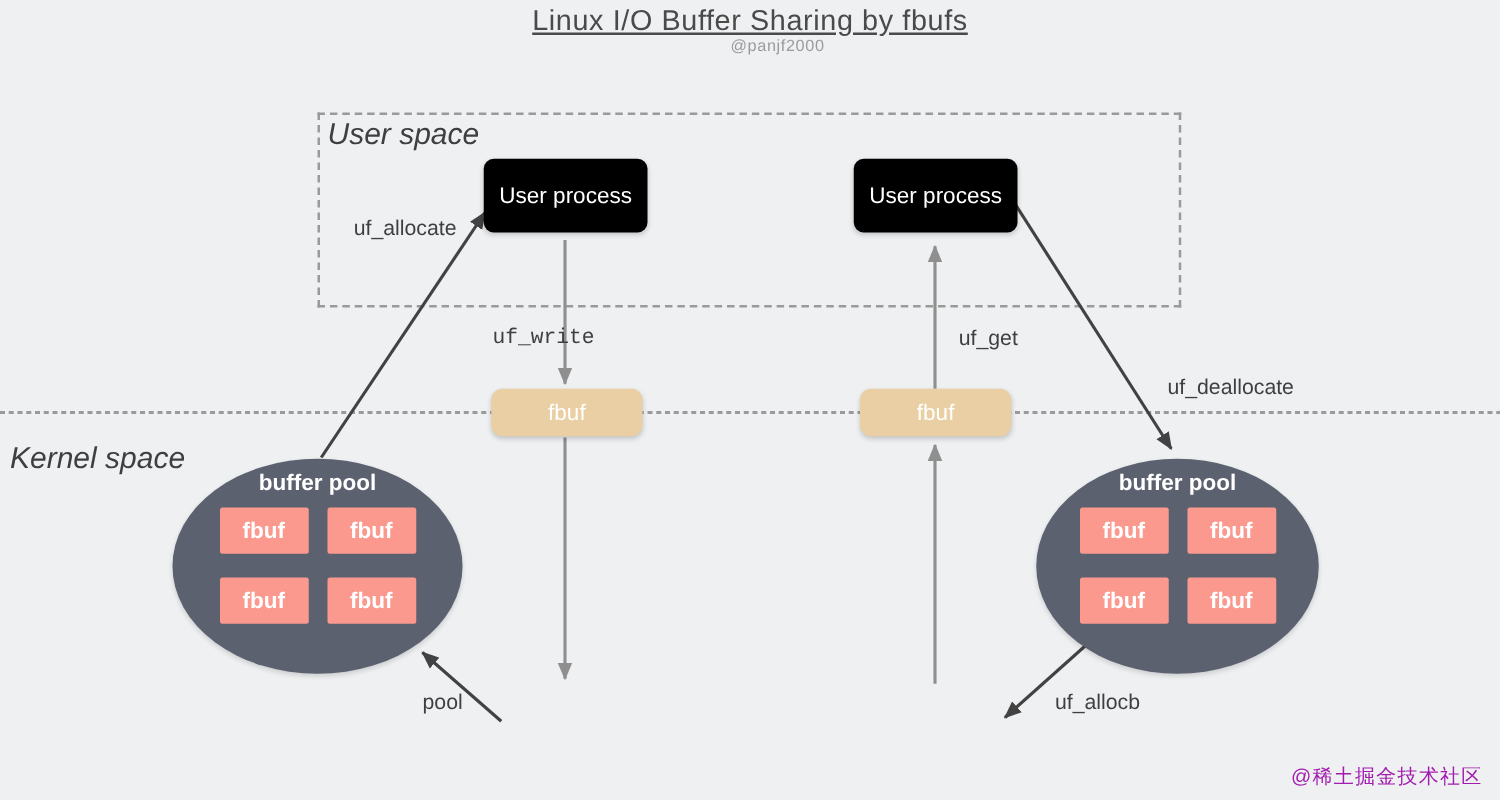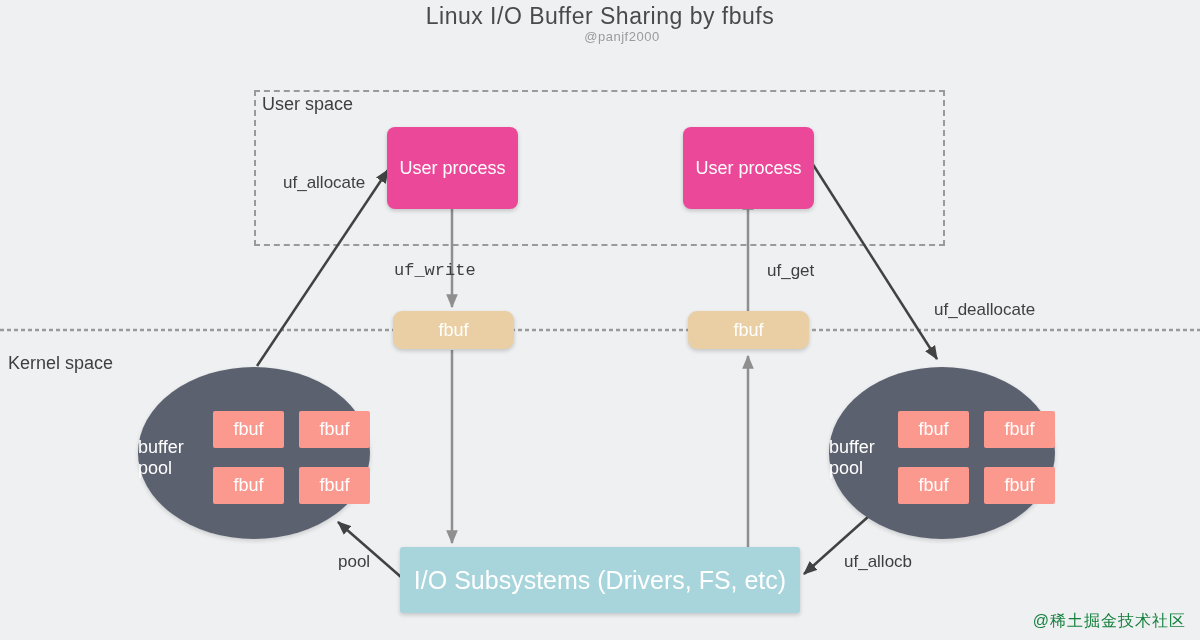--- a/index.html
+++ b/index.html
@@ -9,66 +9,67 @@
   }
   .stage{
     position:relative;
     width:1200px;height:640px;
     background:#eef0f2;
     overflow:hidden;
   }
   .title{
     position:absolute;left:0;right:0;top:3px;
     text-align:center;
-    font-size:23px;color:#4a4a4a;letter-spacing:0.5px;
+    font-size:23px;color:#4a4a4a;letter-spacing:0.5px;text-decoration:underline;
   }
   .subtitle{
     position:absolute;left:0;right:0;top:29px;
     text-align:center;
     font-size:13px;color:#9b9b9b;letter-spacing:0.5px;padding-left:44px;
   }
   .user-space-region{
     position:absolute;left:254px;top:90px;width:691px;height:156px;
     border:2px dashed #9a9a9a;
     box-sizing:border-box;
   }
   .region-label{
     position:absolute;
-    font-size:18px;color:#3f3f3f;
+    font-size:24px;color:#3f3f3f;font-style:italic;
   }
   #user-space-label{left:262px;top:94px;}
   #kernel-space-label{left:8px;top:335px;margin-top:18px;}
   svg.arrows{position:absolute;left:0;top:0;}
   .node{
     position:absolute;
     display:flex;align-items:center;justify-content:center;
     color:#ffffff;box-sizing:border-box;
   }
   .user-process{
-    width:131px;height:82px;
-    background:#ec4899;border-radius:8px;
+    width:131px;height:59px;
+    background:#000000;border-radius:8px;
     font-size:18px;
     box-shadow:0 2px 4px rgba(0,0,0,0.18);
   }
   #user-process-left{left:387px;top:127px;}
   #user-process-right{left:683px;top:127px;}
   .fbuf-kernel{
     width:121px;height:38px;
     background:#e9cfa3;border-radius:9px;
     font-size:18px;
     box-shadow:0 2px 4px rgba(0,0,0,0.18);
   }
   #fbuf-left{left:393px;top:311px;}
   #fbuf-right{left:688px;top:311px;}
   .buffer-pool{
     position:absolute;
     width:232px;height:172px;
     background:#5c6170;border-radius:50%;
-    display:flex;align-items:center;
+    display:flex;flex-direction:column;align-items:center;
     box-shadow:0 2px 4px rgba(0,0,0,0.15);
+    font-weight:bold;
   }
   #buffer-pool-left{left:138px;top:367px;}
   #buffer-pool-right{left:829px;top:367px;width:226px;}
   .pool-title{
     margin-top:9px;
     font-size:18px;color:#ffffff;
   }
   .pool-grid{
     margin-top:9px;
     display:grid;
@@ -95,21 +96,21 @@
     margin-left:13px;
   }
   #lbl-uf-allocate{left:270px;top:173px;}
   #lbl-uf-write{left:381px;top:261px;font-family:Liberation Mono, monospace;}
   #lbl-uf-get{left:754px;top:261px;}
   #lbl-uf-deallocate{left:921px;top:300px;}
   #lbl-freeb{left:325px;top:552px;}
   #lbl-uf-allocb{left:831px;top:552px;}
   .watermark{
     position:absolute;right:14px;bottom:8px;
-    font-size:16px;color:#15803d;letter-spacing:1px;
+    font-size:16px;color:#a21caf;letter-spacing:1px;
   }
 </style>
 </head>
 <body>
 
 <div class="stage">
 
   <div class="title">Linux I/O Buffer Sharing by fbufs</div>
   <div class="subtitle">@panjf2000</div>
 
@@ -171,23 +172,20 @@
   <div class="buffer-pool" id="buffer-pool-right">
     <div class="pool-title">buffer pool</div>
     <div class="pool-grid">
       <div class="pool-fbuf">fbuf</div>
       <div class="pool-fbuf">fbuf</div>
       <div class="pool-fbuf">fbuf</div>
       <div class="pool-fbuf">fbuf</div>
     </div>
   </div>
 
-  <div class="node io-box" id="io-subsystems">
-    <span>I/O Subsystems (Drivers, FS, etc)</span>
-  </div>
 
   <div class="edge-label" id="lbl-uf-allocate">uf_allocate</div>
   <div class="edge-label" id="lbl-uf-write">uf_write</div>
   <div class="edge-label" id="lbl-uf-get">uf_get</div>
   <div class="edge-label" id="lbl-uf-deallocate">uf_deallocate</div>
   <div class="edge-label" id="lbl-freeb">pool</div>
   <div class="edge-label" id="lbl-uf-allocb">uf_allocb</div>
 
   <div class="watermark">@稀土掘金技术社区</div>
 

